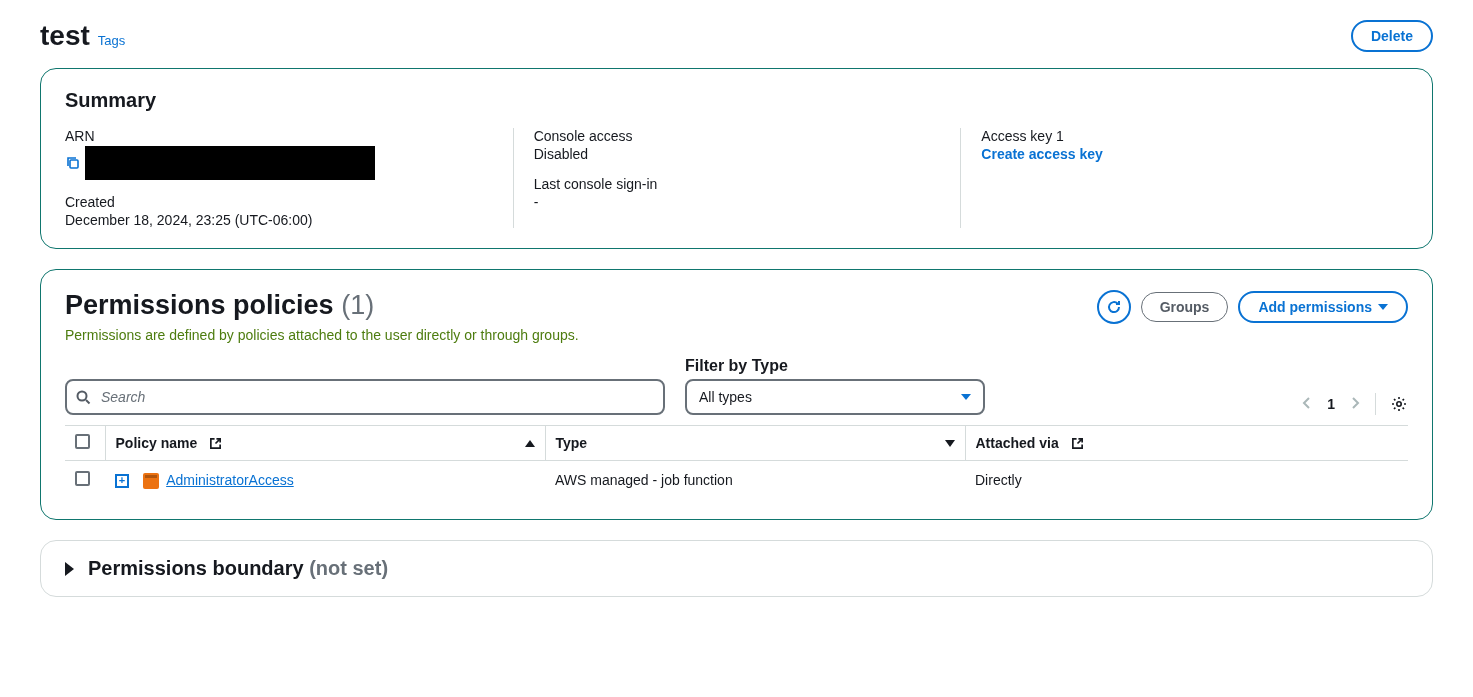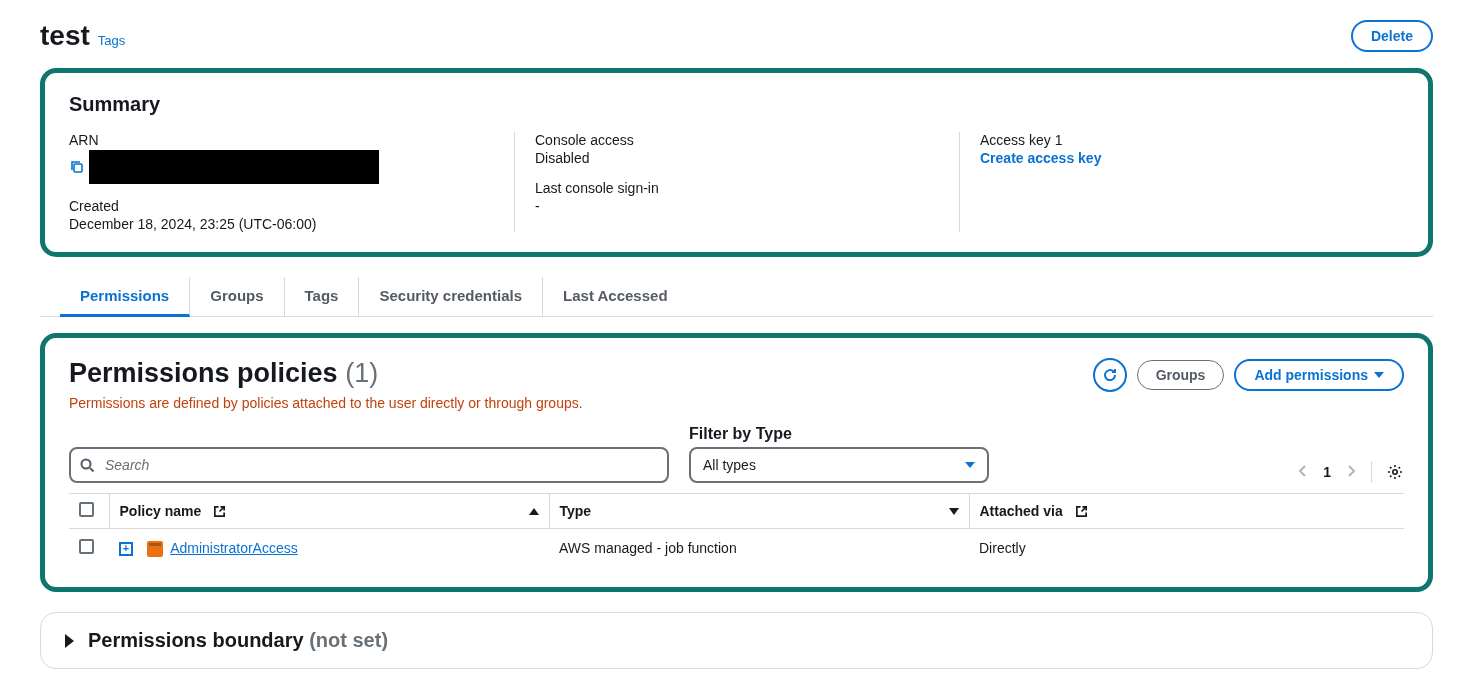--- a/index.html
+++ b/index.html
@@ -6,41 +6,41 @@
 body { font-family: "Amazon Ember", "Helvetica Neue", Arial, sans-serif; background: #fff; color: #16191f; font-size: 14px; }
 .page { padding: 20px 40px; }
 .header-row { display: flex; justify-content: space-between; align-items: center; margin-bottom: 16px; }
 .title-group { display: flex; align-items: baseline; gap: 8px; }
 h1.page-title { font-size: 28px; font-weight: 700; }
 .info-link { color: #0972d3; font-size: 13px; font-weight: 400; }
 .btn { border-radius: 20px; padding: 6px 18px; font-size: 14px; font-weight: 700; cursor: pointer; background: #fff; display: inline-flex; align-items: center; gap: 6px; }
 .btn-outline-primary { border: 2px solid #0972d3; color: #0972d3; }
 .btn-outline-gray { border: 1px solid #687078; color: #545b64; font-weight: 700; }
 .btn-icon-circle { width: 34px; height: 34px; border: 2px solid #0972d3; color: #0972d3; border-radius: 50%; display: inline-flex; align-items: center; justify-content: center; cursor: pointer; background: #fff; }
-.panel { border: 5px solid #0f766e; border-radius: 16px; padding: 20px 24px; margin-bottom: 20px; }
+.panel { border: 1px solid #0f766e; border-radius: 16px; padding: 20px 24px; margin-bottom: 20px; }
 .panel h2 { font-size: 20px; font-weight: 700; margin-bottom: 16px; }
 .summary-grid { display: grid; grid-template-columns: 1fr 1fr 1fr; }
 .summary-col { padding-right: 20px; }
 .summary-col.border-left { border-left: 1px solid #d5dbdb; padding-left: 20px; }
 .kv { margin-bottom: 14px; }
 .kv:last-child { margin-bottom: 0; }
 .kv-key { font-size: 14px; color: #16191f; margin-bottom: 2px; }
 .kv-val { font-size: 14px; color: #16191f; }
 .link { color: #0972d3; font-weight: 700; cursor: pointer; }
 .arn-row { display: flex; align-items: center; gap: 4px; }
 .copy-icon { width: 16px; height: 16px; display: inline-flex; flex-shrink: 0; }
 .redacted { background: #000; color: #000; width: 290px; height: 34px; display: inline-block; }
 .tabs { display: flex; border-bottom: 1px solid #d5dbdb; margin-bottom: 16px; padding-left: 20px; }
 .tab { padding: 10px 20px; font-size: 15px; font-weight: 700; color: #545b64; cursor: pointer; border-right: 1px solid #d5dbdb; }
 .tab:last-child { border-right: none; }
 .tab.active { color: #0972d3; border-bottom: 3px solid #0972d3; margin-bottom: -1px; }
 .section-header { display: flex; justify-content: space-between; align-items: flex-start; margin-bottom: 14px; }
 .section-title-group .section-title { font-size: 27px; font-weight: 700; }
 .count { color: #687078; font-weight: 400; }
-.section-desc { font-size: 14px; color: #c2410c; margin-top: 6px; }
+.section-desc { font-size: 14px; color: #4d7c0f; margin-top: 6px; }
 .actions-group { display: flex; gap: 10px; align-items: center; }
 .filter-row { display: flex; align-items: flex-end; gap: 20px; margin-bottom: 10px; }
 .search-wrap { position: relative; flex: 0 0 600px; }
 .search-input { width: 100%; padding: 8px 10px 8px 34px; border: 2px solid #687078; border-radius: 8px; font-size: 14px; font-style: italic; color: #687078; }
 .search-input::placeholder { font-style: italic; color: #687078; }
 .search-icon-pos { position: absolute; left: 10px; top: 50%; transform: translateY(-50%); color: #545b64; }
 .select-wrap { display: flex; flex-direction: column; }
 .select-label { font-size: 16px; font-weight: 700; margin-bottom: 4px; }
 .select-box { width: 300px; padding: 8px 12px; border: 2px solid #687078; border-radius: 8px; font-size: 14px; display: flex; justify-content: space-between; align-items: center; cursor: pointer; background: #fff; }
 .triangle-down { width: 0; height: 0; border-left: 5px solid transparent; border-right: 5px solid transparent; border-top: 6px solid #0972d3; }
@@ -112,27 +112,20 @@
       </div>
       <div class="summary-col border-left">
         <div class="kv">
           <div class="kv-key">Access key 1</div>
           <div class="kv-val"><span class="link">Create access key</span></div>
         </div>
       </div>
     </div>
   </div>
 
-  <div class="tabs">
-    <div class="tab active">Permissions</div>
-    <div class="tab">Groups</div>
-    <div class="tab">Tags</div>
-    <div class="tab">Security credentials</div>
-    <div class="tab">Last Accessed</div>
-  </div>
 
   <div class="panel">
     <div class="section-header">
       <div class="section-title-group">
         <span class="section-title">
           <span>Permissions policies</span>
           <span class="count">(1)</span>
         </span>
         <div class="section-desc">Permissions are defined by policies attached to the user directly or through groups.</div>
       </div>

